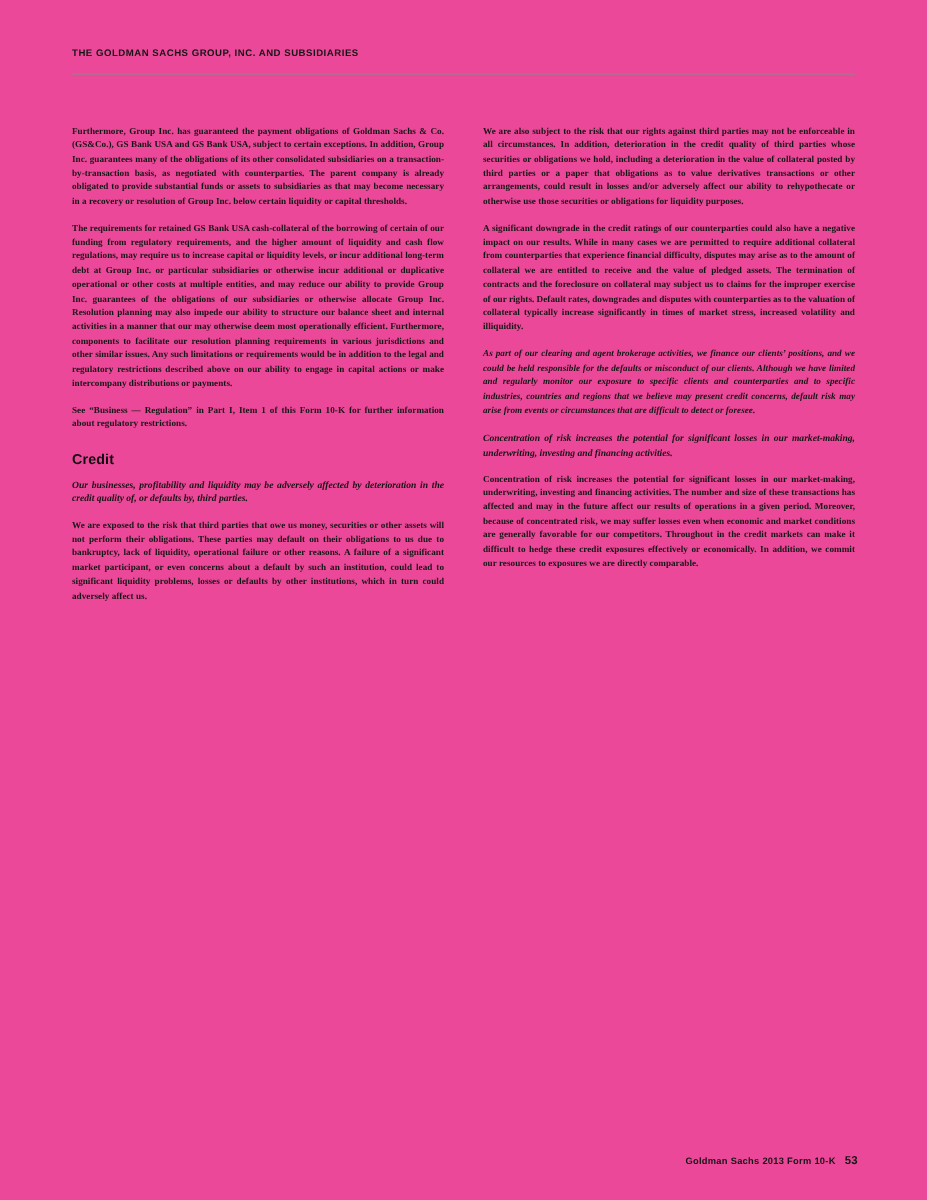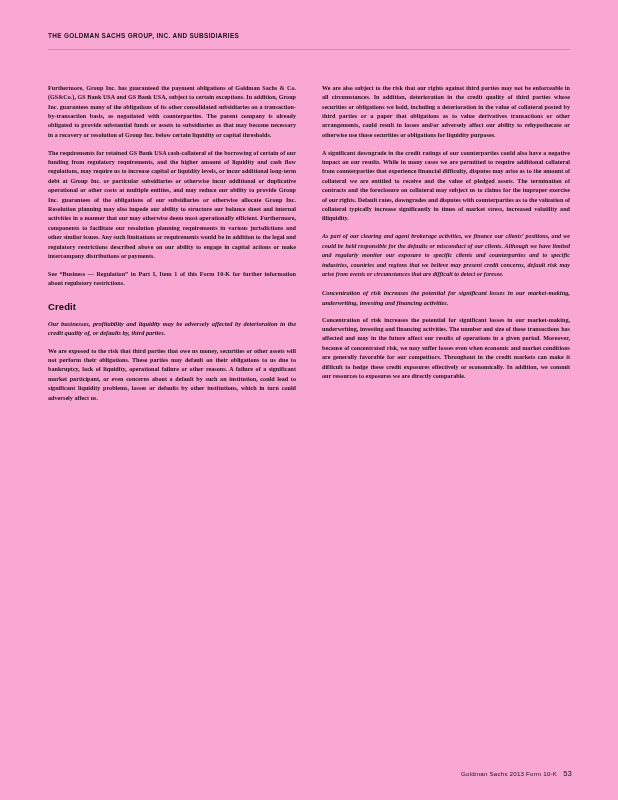--- a/index.html
+++ b/index.html
@@ -14,21 +14,21 @@
     color: #111111;
     overflow: hidden;
   }
 
   .page {
     position: relative;
     width: 618px;
     height: 800px;
     box-sizing: border-box;
     padding: 26px 44px 26px 44px;
-    background: #f9a8d4;
+    background: #ec4899;
   }
 
   .running-head {
     font-family: "Liberation Sans", sans-serif;
     font-weight: bold;
     font-size: 6.4px;
     letter-spacing: 0.35px;
     color: #141414;
     text-transform: uppercase;
     margin: 6px 0 0 4px;
@@ -87,21 +87,21 @@
     margin: 12px 0 7px 0;
     color: #0e0e0e;
     letter-spacing: 0.1px;
   }
 
   .footer {
     position: absolute;
     right: 46px;
     bottom: 22px;
     font-family: "Liberation Sans", sans-serif;
-    font-weight: normal;
+    font-weight: bold;
     font-size: 6.2px;
     color: #141414;
     letter-spacing: 0.2px;
     display: flex;
     align-items: baseline;
     gap: 6px;
   }
   .footer .pagenum {
     font-size: 7.6px;
   }

